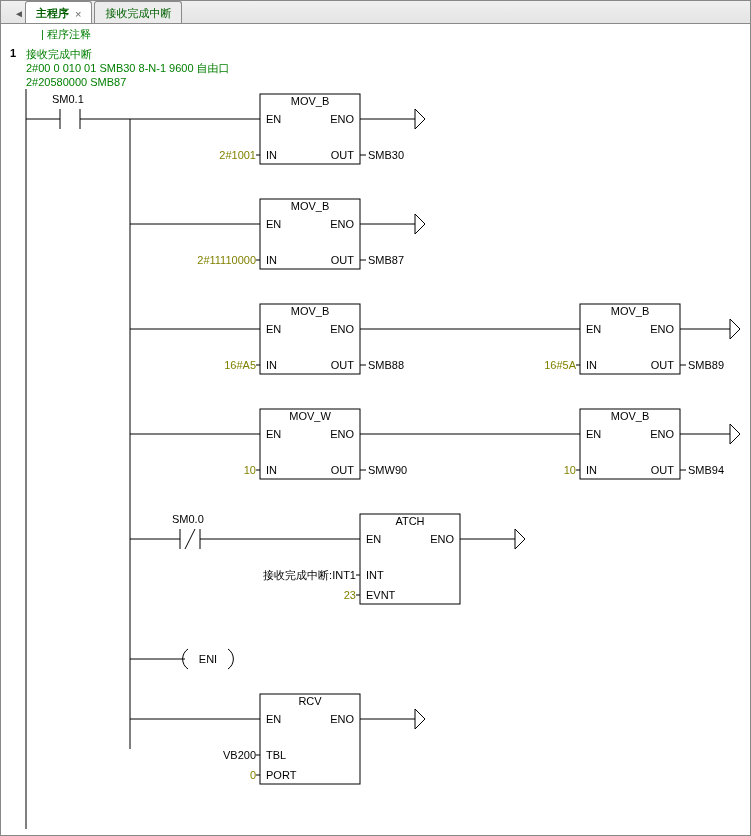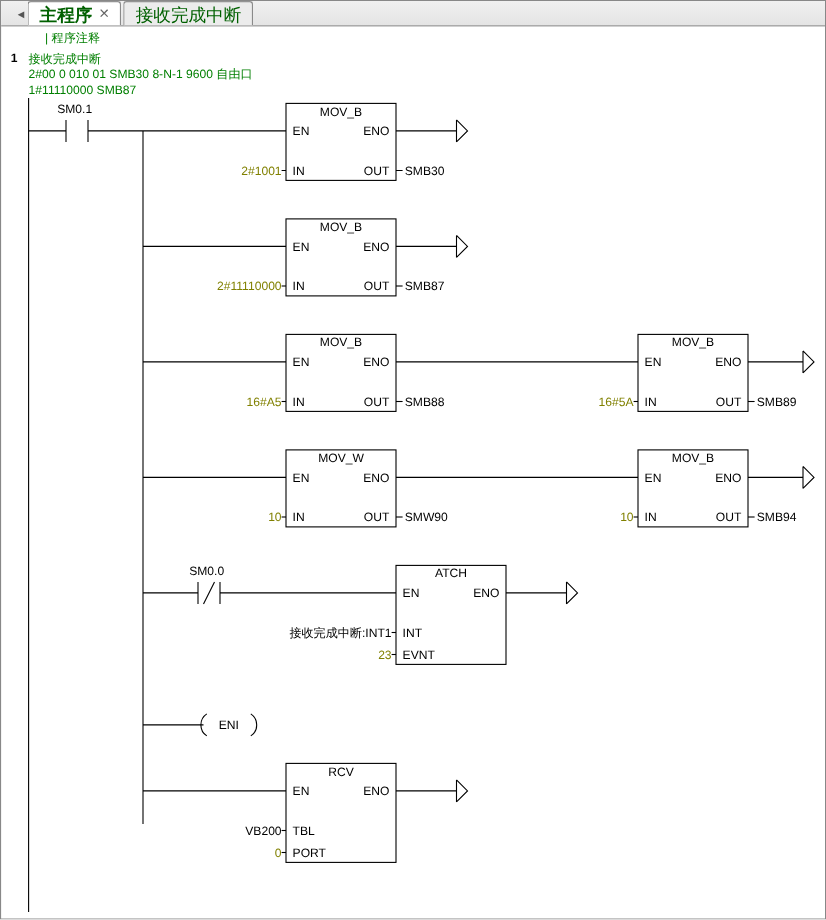--- a/index.html
+++ b/index.html
@@ -1,20 +1,20 @@
 <!DOCTYPE html>
 <html><head>
 <meta charset="utf-8">
 <style>
   html,body{margin:0;padding:0;background:#fff;font-family:"Microsoft YaHei",Arial,sans-serif;font-size:11px;color:#000}
   .wrap{width:751px;height:836px;position:relative;background:#fff;border:1px solid #888;box-sizing:border-box;overflow:hidden}
   
   .tabs{height:22px;background:linear-gradient(#f0f0f0,#e4e4e4);border-bottom:1px solid #8a8a8a;display:flex;align-items:flex-end;padding-left:12px}
   .nav-arrow{width:12px;height:20px;display:flex;align-items:center;justify-content:center;color:#555;font-size:10px}
-  .tab{height:19px;padding:2px 10px 0 10px;border:1px solid #8a8a8a;border-bottom:none;border-radius:3px 3px 0 0;background:#ececec;margin-right:2px;display:flex;align-items:flex-start;gap:6px;color:#006000;font-size:16px}
+  .tab{height:19px;padding:2px 10px 0 10px;border:1px solid #8a8a8a;border-bottom:none;border-radius:3px 3px 0 0;background:#ececec;margin-right:2px;display:flex;align-items:center;gap:6px;color:#006000;font-size:11px}
   .tab.active{background:#fff;font-weight:bold}
   .tab .x{color:#666;font-weight:normal}
   
   .comment-row{padding:3px 0 3px 40px;color:#007f00}
   
   .net{display:flex}
   .net-num{width:20px;text-align:right;padding:2px 4px 0 0;font-weight:bold}
   .net-body{flex:1}
   .net-title{color:#007f00;padding:2px 0 0 6px}
   .net-title div{line-height:14px}
@@ -45,21 +45,21 @@
   <div class="comment-row">
     | <span>程序注释</span>
   </div>
 
   <div class="net">
     <div class="net-num">1</div>
     <div class="net-body">
       <div class="net-title">
         <div>接收完成中断</div>
         <div>2#00 0 010 01 SMB30  8-N-1 9600 自由口</div>
-        <div>1#11110000 SMB87</div>
+        <div>2#20580000 SMB87</div>
       </div>
 
       <svg width="730" height="740">
 
         <line class="wire" x1="6" y1="0" x2="6" y2="740"></line>
 
         <line class="wire" x1="6" y1="30" x2="40" y2="30"></line>
         <line class="wire" x1="40" y1="20" x2="40" y2="40"></line>
         <line class="wire" x1="60" y1="20" x2="60" y2="40"></line>
         <line class="wire" x1="60" y1="30" x2="110" y2="30"></line>

